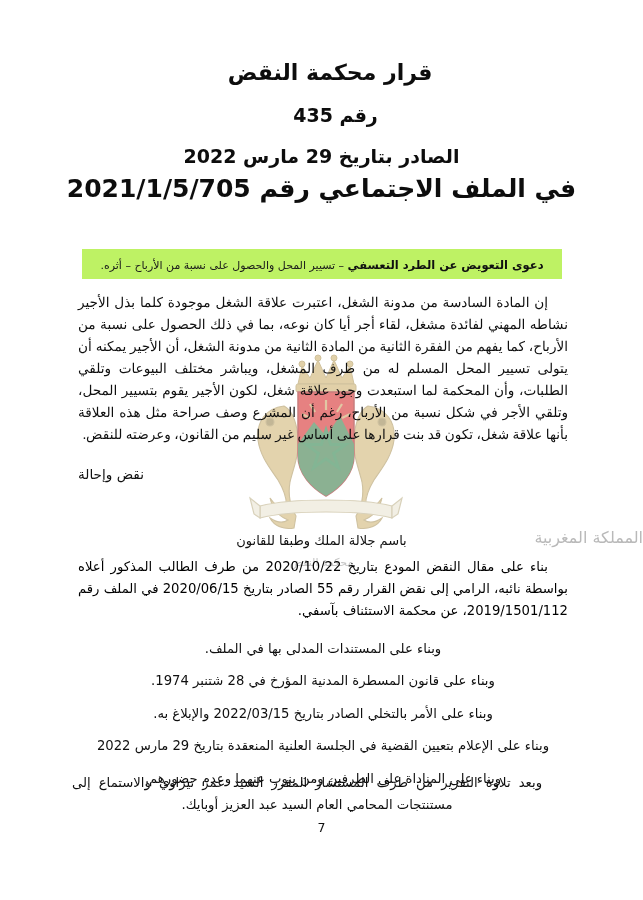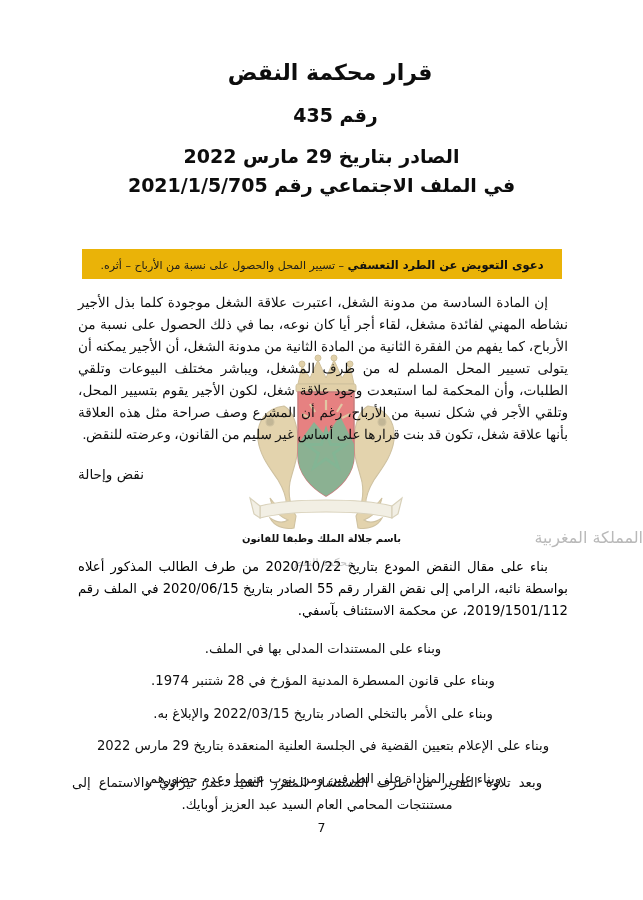--- a/index.html
+++ b/index.html
@@ -79,29 +79,29 @@
     font-size: 21px;
     font-weight: 700;
     line-height: 1.0;
     margin-bottom: 21px;
     color: #0d0d0d;
     direction: rtl;
   }
   .title-line.t1 { font-size: 22px; margin-bottom: 22px; padding-left: 17px; }
   .title-line.t2 { font-size: 19px; margin-bottom: 22px; padding-left: 28px; }
   .title-line.t3 { font-size: 19px; margin-bottom: 10px; }
-  .title-line.t4 { font-size: 19px; margin-bottom: 0; }
+  .title-line.t4 { font-size: 25px; margin-bottom: 0; }
 
   
   .summary-bar {
     position: absolute;
     top: 249px;
     left: 82px;
     width: 480px;
-    background: #eab308;
+    background: #bef264;
     padding: 5px 8px 6px 8px;
     box-sizing: border-box;
     text-align: center;
     direction: rtl;
   }
   .summary-bar .lead {
     font-size: 11.5px;
     font-weight: 700;
     color: #101010;
   }
@@ -135,22 +135,22 @@
     direction: rtl;
     color: #0f0f0f;
   }
 
   .king-line {
     position: absolute;
     left: 0;
     right: 0;
     top: 533px;
     text-align: center;
-    font-size: 10px;
-    font-weight: 700;
+    font-size: 13px;
+    font-weight: 400;
     direction: rtl;
     color: #111111;
     z-index: 4;
   }
 
   .para-basis {
     position: absolute;
     left: 78px;
     top: 556px;
     width: 490px;

